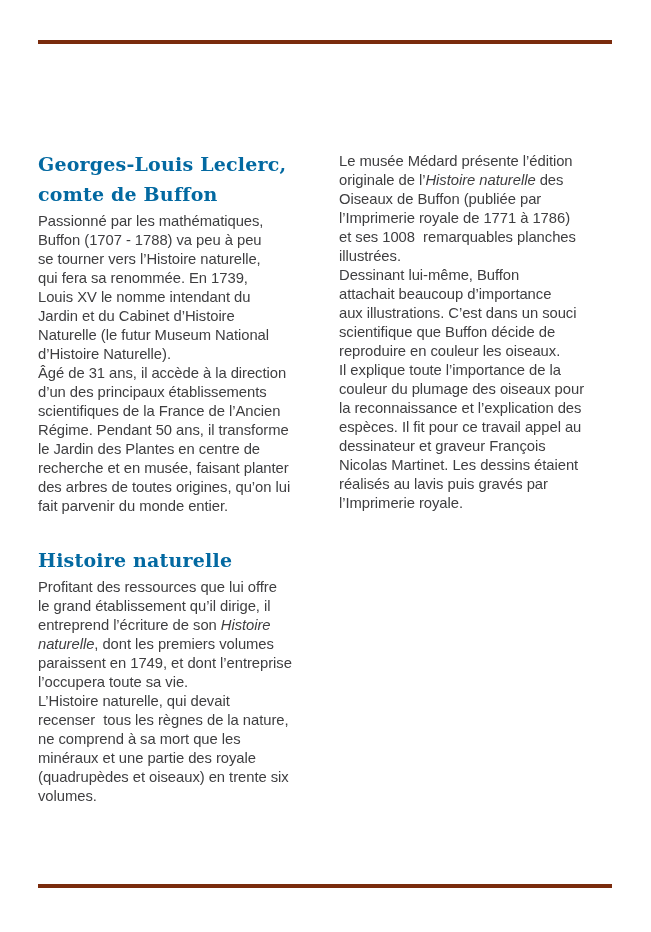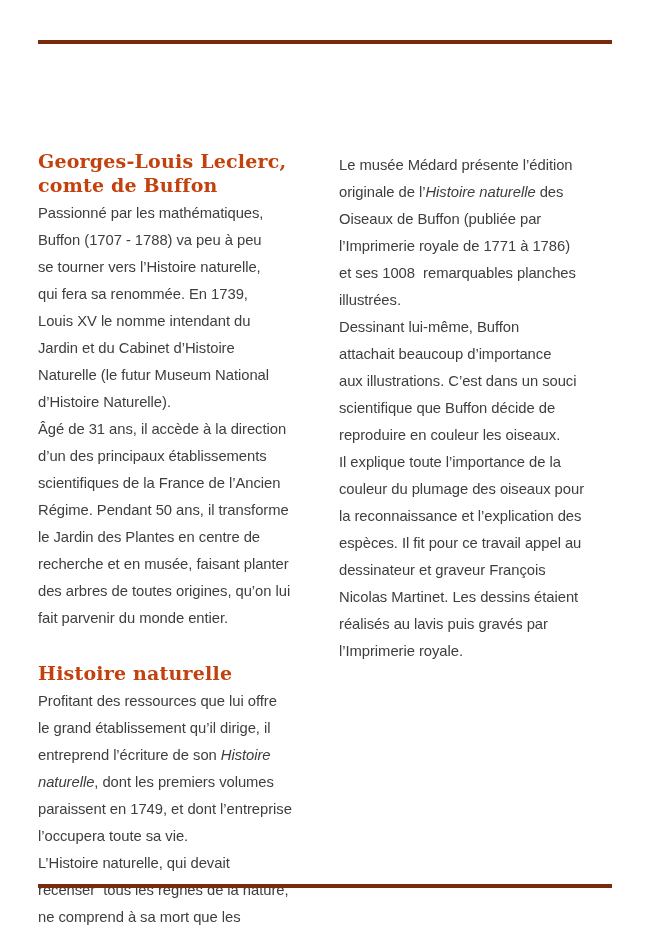--- a/index.html
+++ b/index.html
@@ -30,29 +30,29 @@
   }
   .col-left  { left: 38px;  width: 300px; }
   .col-right { left: 339px; width: 300px; }
   .section { margin: 0; }
   .section + .section { margin-top: 29px; }
   .section-heading {
     margin: 0;
     font-family: "DejaVu Serif", "Liberation Serif", serif;
     font-weight: bold;
     font-size: 19px;
-    line-height: 24px;
-    color: #c2410c;
+    line-height: 30px;
+    color: #0369a1;
     letter-spacing: 0.2px;
     white-space: pre-line;
   }
   .section-body {
     margin: 3px 0 0 0;
     font-size: 14.8px;
-    line-height: 27px;
+    line-height: 19px;
     color: #3e3e40;
     white-space: pre-wrap;
     letter-spacing: -0.05px;
   }
   .section-body .italic { font-style: italic; }
 </style>
 </head>
 <body>
 
 <div class="page">

